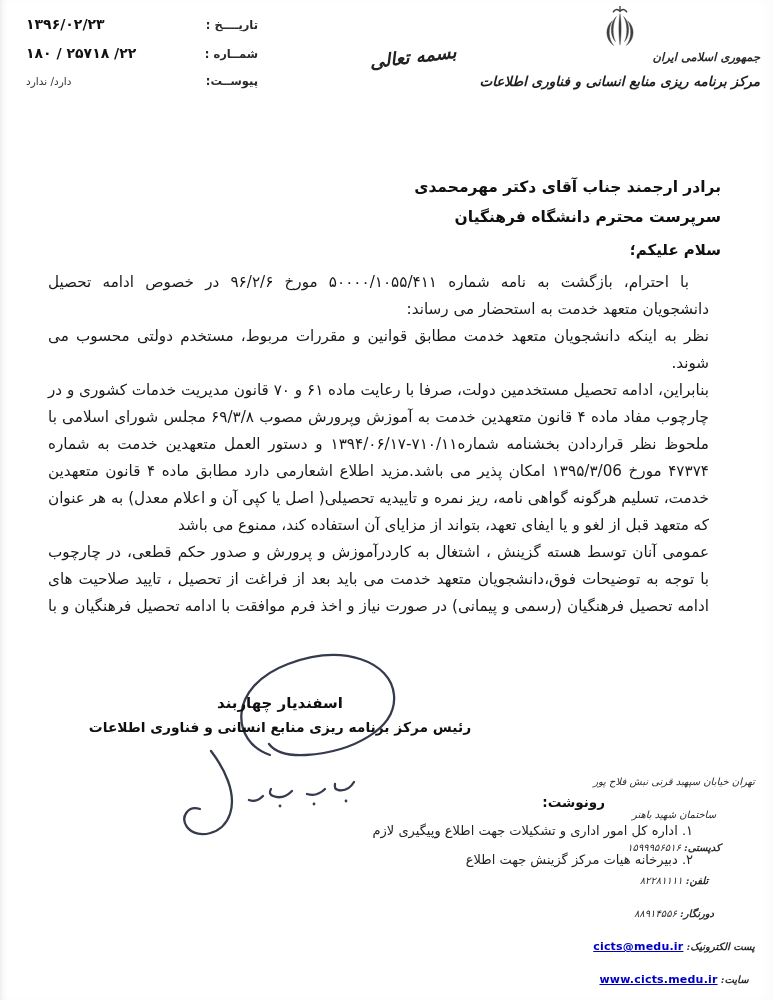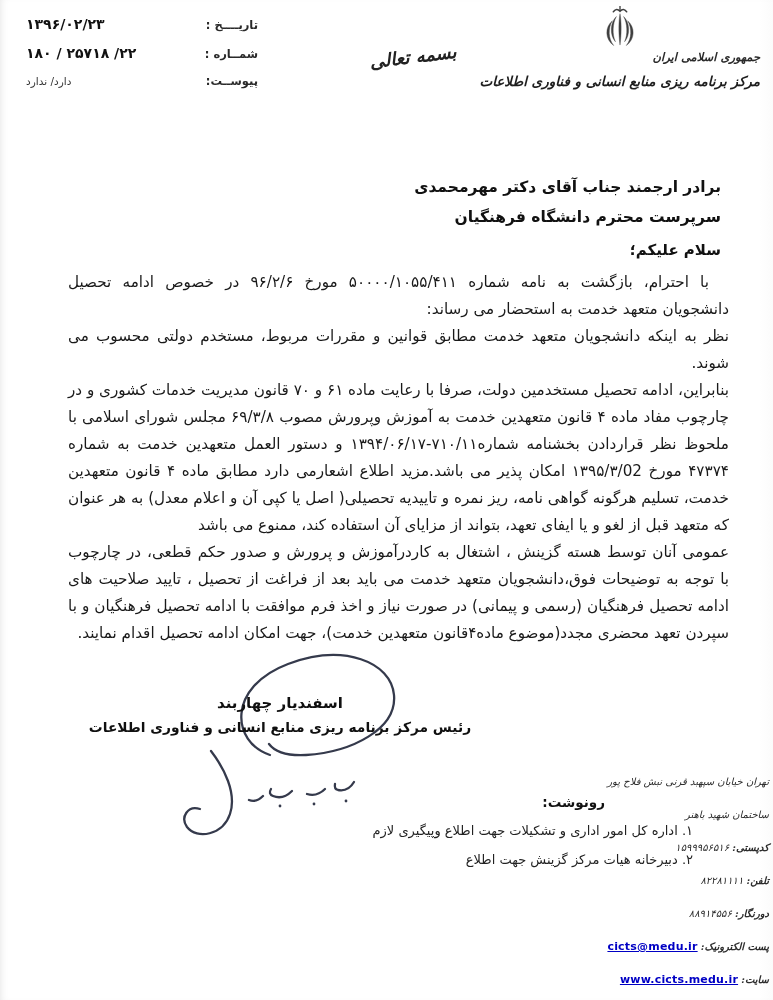--- a/index.html
+++ b/index.html
@@ -34,40 +34,40 @@
     font-family:"DejaVu Serif",serif; font-style:italic; }
   .org-center { font-size:13.5px; font-weight:bold; color:#1e1e1e; margin-top:9px;
     font-family:"DejaVu Serif",serif; font-style:italic; white-space:nowrap; }
 
   
   .recipient { right:52px; top:172px; text-align:right; font-weight:bold;
     font-size:15.5px; line-height:30px; color:#111; }
   .salutation { right:52px; top:241px; font-weight:bold; font-size:15px; color:#111; }
 
   
-  .body-text { right:44px; top:269px; width:661px; font-size:15.2px;
+  .body-text { right:64px; top:269px; width:661px; font-size:15.2px;
     line-height:27px; color:#191919; direction:rtl; }
   .bl { text-align:right; white-space:normal; }
   .bl.just { text-align:justify; text-align-last:justify; }
   .bl.ind { padding-right:20px; }
 
   
   .sig-block { left:75px; top:694px; width:410px; text-align:center; }
   .sig-name { font-size:15px; font-weight:bold; color:#101010; }
   .sig-title { font-size:13.8px; font-weight:bold; color:#101010; margin-top:7px; }
   .sig-scribble { left:128px; top:633px; pointer-events:none; }
 
   
   .cc { right:80px; top:794px; width:430px; direction:rtl; }
   .cc-label { font-size:13.5px; font-weight:bold; color:#111; margin-right:88px; margin-bottom:6px; }
   .cc-item { font-size:13px; line-height:29px; color:#222; text-align:right; }
 
   
   .footer { right:4px; top:775px; width:190px; direction:rtl; display:flex;
-    flex-direction:column; gap:19px; text-align:right; }
+    flex-direction:column; gap:19px; text-align:center; }
   .f-row { font-size:10px; color:#2c2c2c; line-height:14px; white-space:nowrap;
     font-family:"DejaVu Serif",serif; font-style:italic; }
   .f-label { font-weight:bold; }
   .f-link { font-family:"DejaVu Sans",sans-serif; font-style:normal; font-weight:bold;
     font-size:11px; text-decoration:underline; letter-spacing:.2px; }
   a.f-link { color:#0000c4; }
 </style>
 </head>
 <body>
 
@@ -113,27 +113,26 @@
 
   <div class="abs salutation">سلام علیکم؛</div>
 
   <div class="abs body-text" id="body-lines">
       <div class="bl just ind">با احترام، بازگشت به نامه شماره ۵۰۰۰۰/۱۰۵۵/۴۱۱ مورخ ۹۶/۲/۶ در خصوص ادامه تحصیل</div>
       <div class="bl">دانشجویان متعهد خدمت به استحضار می رساند:</div>
       <div class="bl just">نظر به اینکه دانشجویان متعهد خدمت مطابق قوانین و مقررات مربوط، مستخدم دولتی محسوب می شوند.</div>
       <div class="bl just">بنابراین، ادامه تحصیل مستخدمین دولت، صرفا با رعایت ماده ۶۱ و ۷۰ قانون مدیریت خدمات کشوری و در</div>
       <div class="bl just">چارچوب مفاد ماده ۴ قانون متعهدین خدمت به آموزش وپرورش مصوب ۶۹/۳/۸ مجلس شورای اسلامی با</div>
       <div class="bl just">ملحوظ نظر قراردادن بخشنامه شماره۷۱۰/۱۱-۱۳۹۴/۰۶/۱۷ و دستور العمل متعهدین خدمت به شماره</div>
-      <div class="bl just">۴۷۳۷۴ مورخ ۱۳۹۵/۳/02 امکان پذیر می باشد.مزید اطلاع اشعارمی دارد مطابق ماده ۴ قانون متعهدین</div>
+      <div class="bl just">۴۷۳۷۴ مورخ ۱۳۹۵/۳/06 امکان پذیر می باشد.مزید اطلاع اشعارمی دارد مطابق ماده ۴ قانون متعهدین</div>
       <div class="bl just">خدمت، تسلیم هرگونه گواهی نامه، ریز نمره و تاییدیه تحصیلی( اصل یا کپی آن و اعلام معدل) به هر عنوان</div>
       <div class="bl">که متعهد قبل از لغو و یا ایفای تعهد، بتواند از مزایای آن استفاده کند، ممنوع می باشد</div>
       <div class="bl just">عمومی آنان توسط هسته گزینش ، اشتغال به کاردرآموزش و پرورش و صدور حکم قطعی، در چارچوب</div>
       <div class="bl just">با توجه به توضیحات فوق،دانشجویان متعهد خدمت می باید بعد از فراغت از تحصیل ، تایید صلاحیت های</div>
       <div class="bl just">ادامه تحصیل فرهنگیان (رسمی و پیمانی) در صورت نیاز و اخذ فرم موافقت با ادامه تحصیل فرهنگیان و با</div>
-      <div class="bl">سپردن تعهد محضری مجدد(موضوع ماده۴قانون متعهدین خدمت)، جهت امکان ادامه تحصیل اقدام نمایند.</div>
     </div>
 
   <svg class="abs sig-scribble" width="300" height="230" viewBox="0 0 300 230" aria-hidden="true">
     <g fill="none" stroke="#353a4c" stroke-width="2.3" stroke-linecap="round">
       <path d="M142,122 C103,109 99,54 160,31 C216,10 263,29 266,62 C269,96 224,119 178,122 C159,123 147,119 141,111"></path>
       <path d="M83,118 C96,135 109,160 102,181 C95,202 69,207 59,194 C52,184 60,172 72,176"></path>
       <path d="M226,149 q-6,10 -16,8 q-4,-1 -3,-6"></path>
       <path d="M197,156 q-8,8 -18,5"></path>
       <path d="M164,158 q-9,9 -19,5 q-5,-2 -2,-7"></path>
       <path d="M135,163 q-7,7 -14,4"></path>

